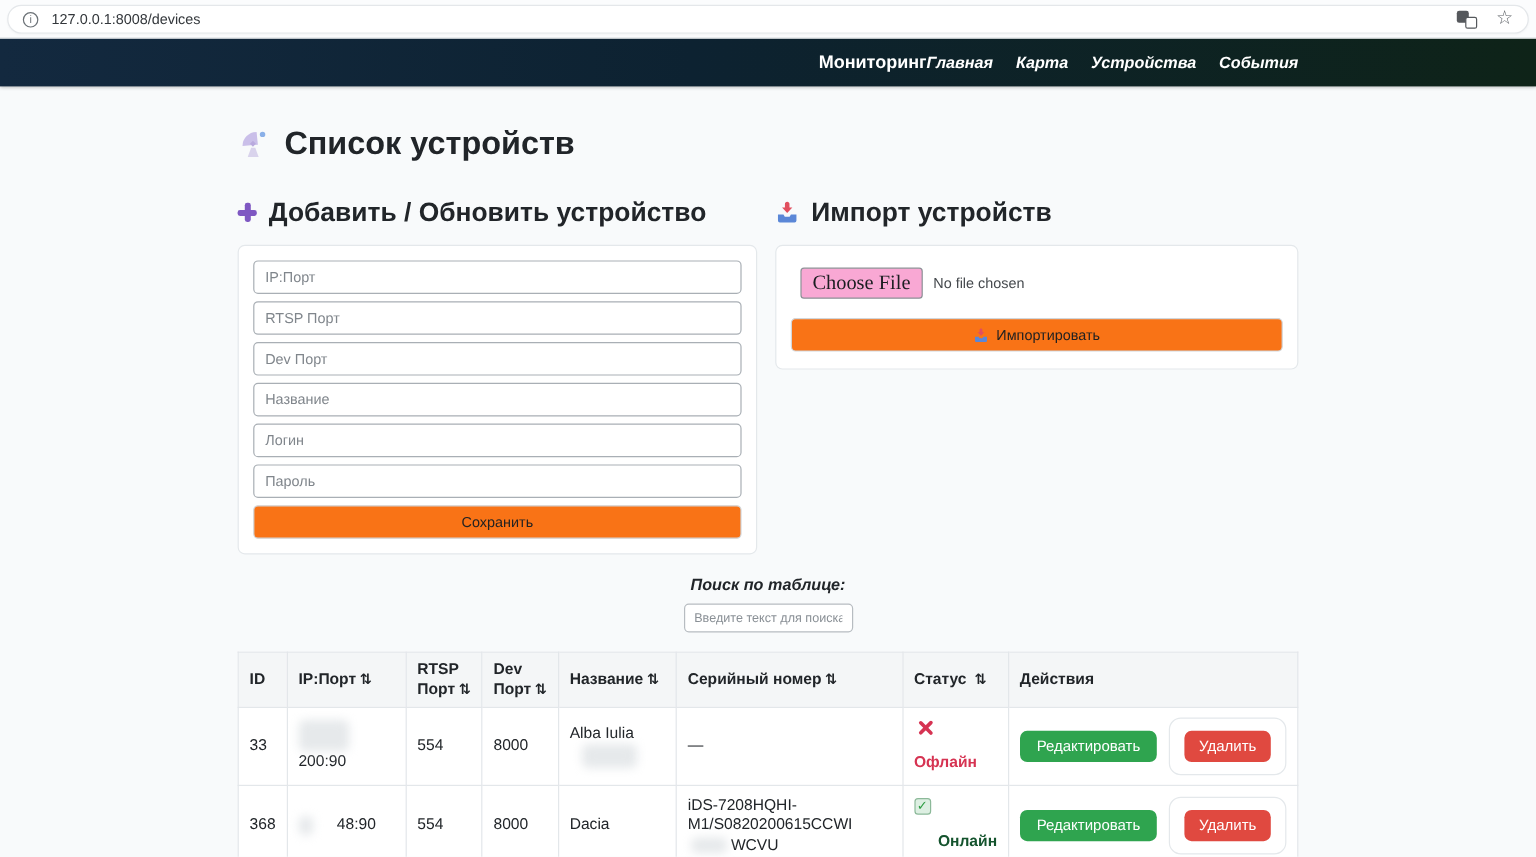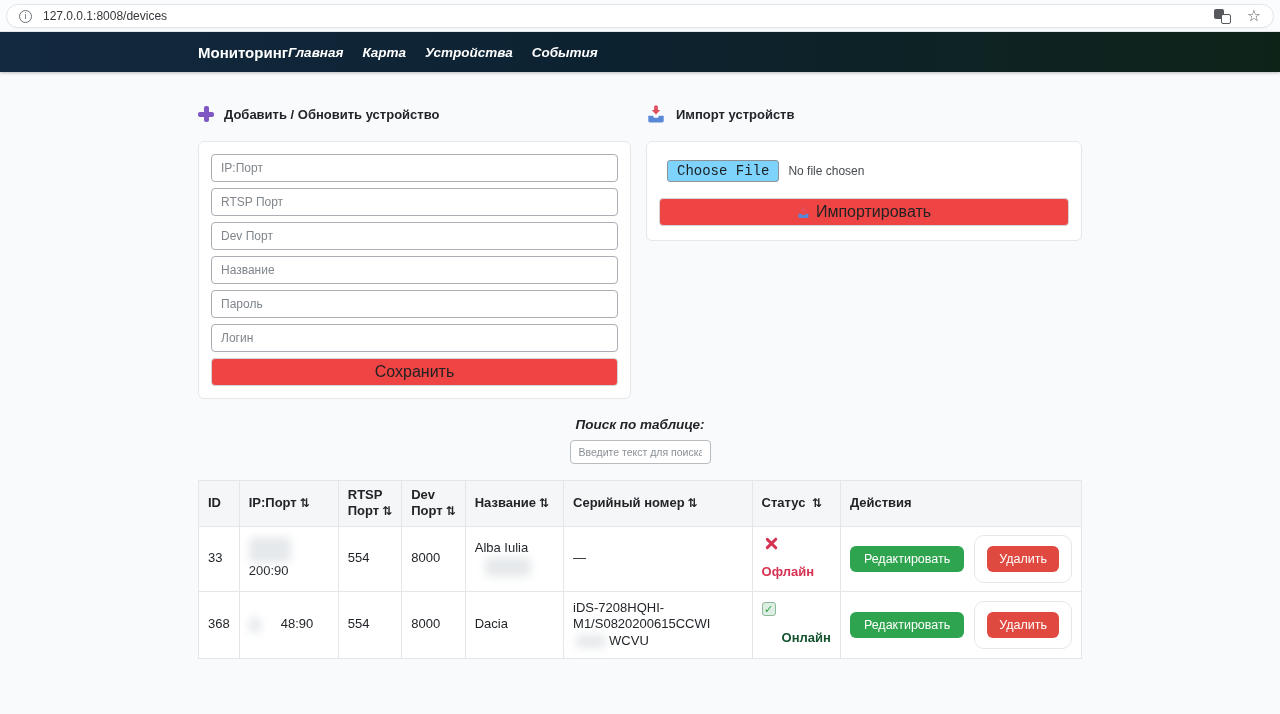--- a/index.html
+++ b/index.html
@@ -19,53 +19,53 @@
   .url-text { font-size:12px; color:#33373b; }
   .omni-spacer { flex:1; }
   .g-translate { position:relative; width:17px; height:15px; margin-right:16px; }
   .gt-back { position:absolute; left:0; top:0; width:10px; height:10px; background:#55585c; border-radius:2px; }
   .gt-front { position:absolute; right:0; bottom:0; width:10px; height:10px; background:#fff;
     border:1.5px solid #55585c; border-radius:2px; }
   .star-icon { font-size:16px; color:#5f6368; line-height:1; }
   
   .navbar { height:40px; background:linear-gradient(90deg,#13293f 0%,#0d2231 45%,#0e2318 100%);
     display:flex; align-items:center; box-shadow:0 1px 3px rgba(0,0,0,.25); }
-  .nav-inner { width:884px; margin:0 auto; display:flex; justify-content:flex-start; align-items:center; }
+  .nav-inner { width:884px; margin:0 auto; display:flex; justify-content:flex-end; align-items:center; }
   .brand { font-size:15px; font-weight:bold; color:#fff; text-decoration:none; }
   .nav-links { display:flex; gap:19px;font-style:italic; }
   .nav-links a { color:#fff; font-size:13.5px; font-weight:bold; text-decoration:none; }
   
   .container { width:884px; margin:0 auto; }
   .page-title-row { margin-top:32px; display:flex; align-items:center; gap:13px; }
   .page-title-row h1 { font-size:27px; font-weight:bold; color:#212529; }
   .sections-row { display:flex; gap:15px; margin-top:30px; align-items:flex-start; }
   .col-left { width:433px; flex:0 0 auto; }
   .col-right { flex:1; }
-  .section-heading { display:flex; align-items:center; gap:10px; font-size:13px; font-weight:bold;
+  .section-heading { display:flex; align-items:center; gap:10px; font-size:22px; font-weight:bold;
     margin-bottom:15px; height:24px; }
   .card { background:#fff; border:1px solid #e4e8eb; border-radius:6px; padding:12px; }
   
   .plus-icon { position:relative; width:16px; height:16px; flex:0 0 auto; }
   .plus-icon::before, .plus-icon::after { content:""; position:absolute; background:var(--plus-purple,#7e57c2); border-radius:2px; }
   .plus-icon::before { left:6px; top:0; width:4.5px; height:16px; }
   .plus-icon::after { left:0; top:6px; width:16px; height:4.5px; }
   
   .form-card input[type="text"] { display:block; width:100%; height:28px; border:1px solid #a9afb5;
     border-radius:4px; padding:0 9px; font-size:12px; color:#202124; margin-bottom:6px;
     font-family:inherit; background:#fff; }
   .form-card input::placeholder { color:#80868c; }
   .btn-default { display:flex; align-items:center; justify-content:center; gap:6px; width:100%;
-    height:28px; background:#ef4444; border:1px solid #d2d6da; border-radius:4px; font-size:16px;
+    height:28px; background:#f97316; border:1px solid #d2d6da; border-radius:4px; font-size:12px;
     color:#222; font-family:inherit; cursor:pointer; }
   .form-card .btn-default { margin-top:1px; }
   
   .import-card { padding:16px 12px 14px; }
   .file-row { display:flex; align-items:center; gap:9px; margin:2px 0 16px 8px; }
-  .choose-btn { font-size:14px; color:#1b1e21; background:#7dd3fc; border:1px solid #8d9196;
-    border-radius:3px; padding:2px 9px; font-family:Liberation Mono, monospace; cursor:pointer; }
+  .choose-btn { font-size:17px; color:#1b1e21; background:#f9a8d4; border:1px solid #8d9196;
+    border-radius:3px; padding:2px 9px; font-family:Liberation Serif, serif; cursor:pointer; }
   .no-file { font-size:12px; color:#45494d; }
   
   .search-wrap { text-align:center; margin-top:18px; }
   .search-label { font-size:13.5px; font-weight:bold;font-style:italic; }
   .search-input { margin-top:8px; width:141px; height:24px; border:1px solid #b7bcc1; border-radius:4px;
     font-size:10.5px; padding:0 8px; color:#202124; font-family:inherit; }
   .search-input::placeholder { color:#8a9096; }
   
   .device-table { margin-top:16px; width:884px; border-collapse:collapse; background:#fff; }
   .device-table th, .device-table td { border:1px solid #e3e7ea; text-align:left; vertical-align:middle; }
@@ -125,35 +125,44 @@
       <a href="#">Главная</a>
       <a href="#">Карта</a>
       <a href="#">Устройства</a>
       <a href="#">События</a>
     </div>
   </div>
 </div>
 
 <div class="container">
 
+  <div class="page-title-row">
+    <svg class="icon-svg" width="26" height="26" viewBox="0 0 24 24">
+      <circle cx="19.2" cy="4.6" r="2.1" fill="#8ab0e8"></circle>
+      <path d="M3.8 13.5 A 10.8 10.8 0 0 1 14.6 2.7 L 15.6 12.5 Z" fill="#cabfe9"></path>
+      <rect x="10.2" y="10.2" width="3.2" height="3.2" fill="#b9aade" transform="rotate(45 11.8 11.8)"></rect>
+      <path d="M7.8 22 L16.2 22 L13.6 14.8 L10.4 14.8 Z" fill="#d9d3ec"></path>
+    </svg>
+    <h1>Список устройств</h1>
+  </div>
 
   <div class="sections-row">
 
     <div class="col-left">
       <div class="section-heading">
         <span class="plus-icon"></span>
         <span>Добавить / Обновить устройство</span>
       </div>
       <div class="card form-card">
         <input type="text" placeholder="IP:Порт" style="">
         <input type="text" placeholder="RTSP Порт" style="">
         <input type="text" placeholder="Dev Порт" style="">
         <input type="text" placeholder="Название" style="">
+        <input type="text" placeholder="Логин" style="">
         <input type="text" placeholder="Пароль" style="">
-        <input type="text" placeholder="Логин" style="">
         <button class="btn-default">
             <span>Сохранить</span>
           </button>
       </div>
     </div>
 
     <div class="col-right">
       <div class="section-heading">
         <svg class="icon-svg" width="20" height="20" viewBox="0 0 20 20">
           <path fill="#e14f5e" d="M10 1.2 c1.1 0 1.9 .8 1.9 1.9 V6 h2.4 L10 10.6 5.7 6 h2.4 V3.1 c0-1.1 .8-1.9 1.9-1.9z"></path>

